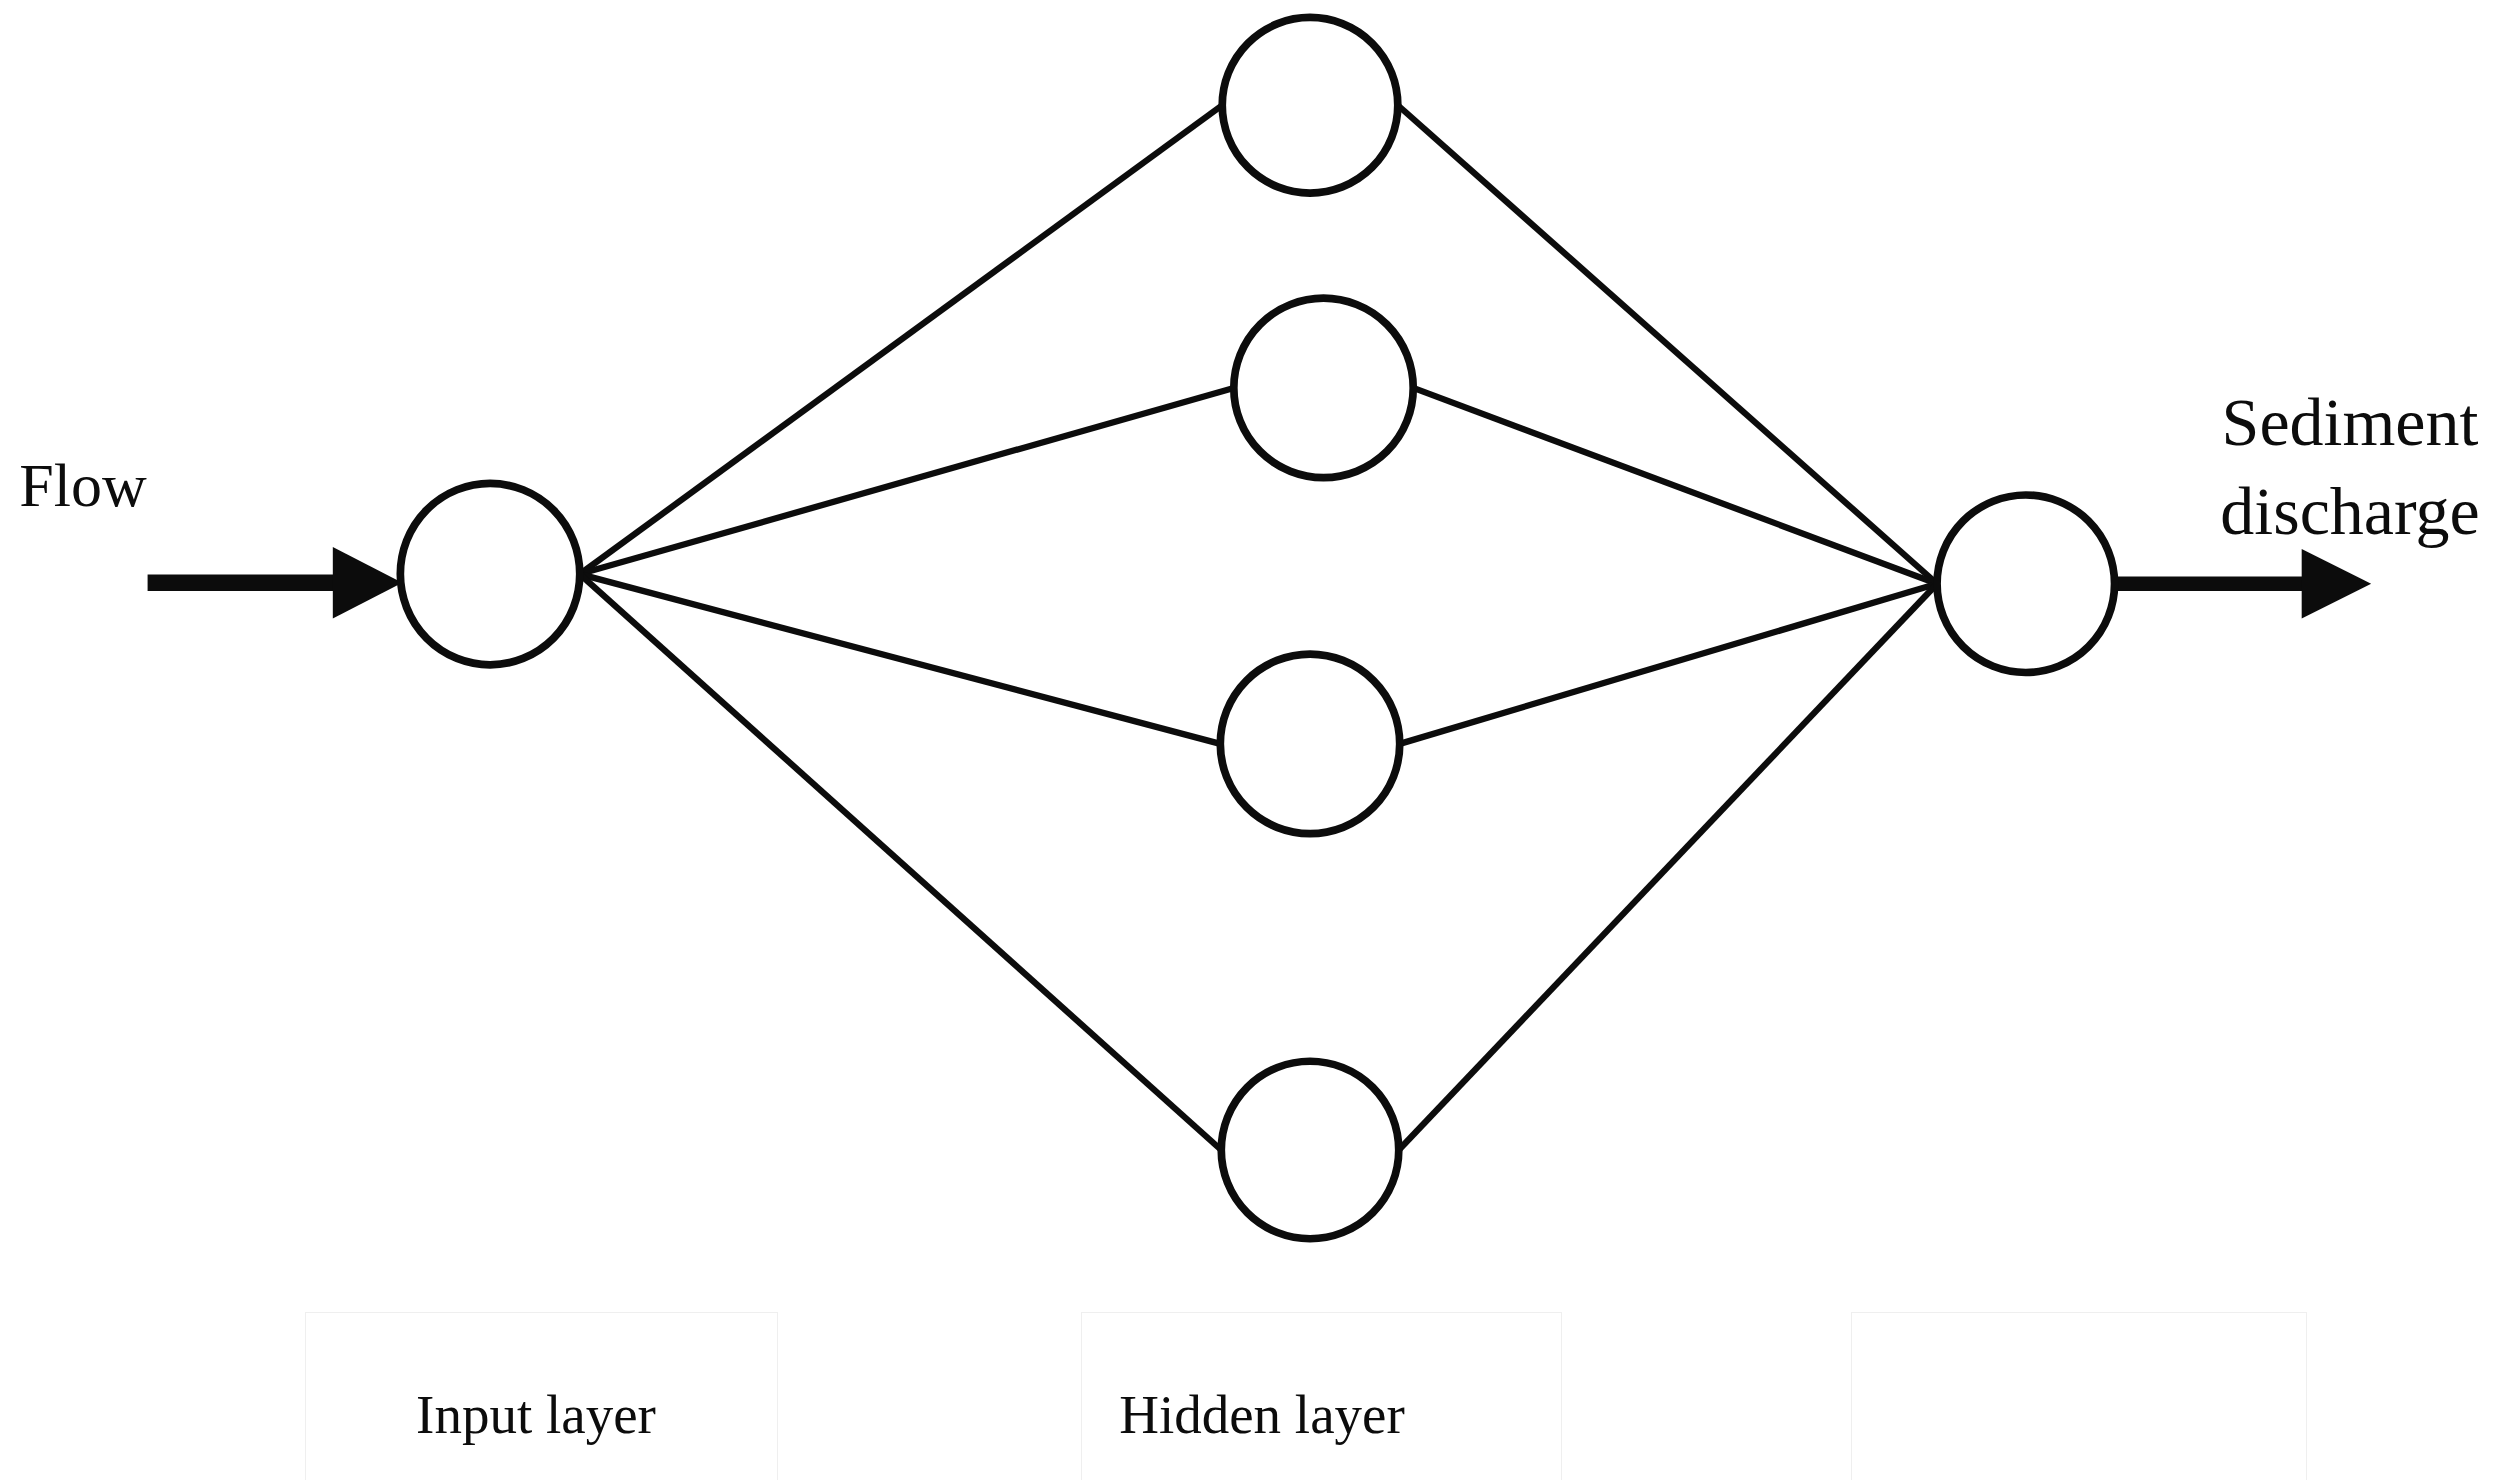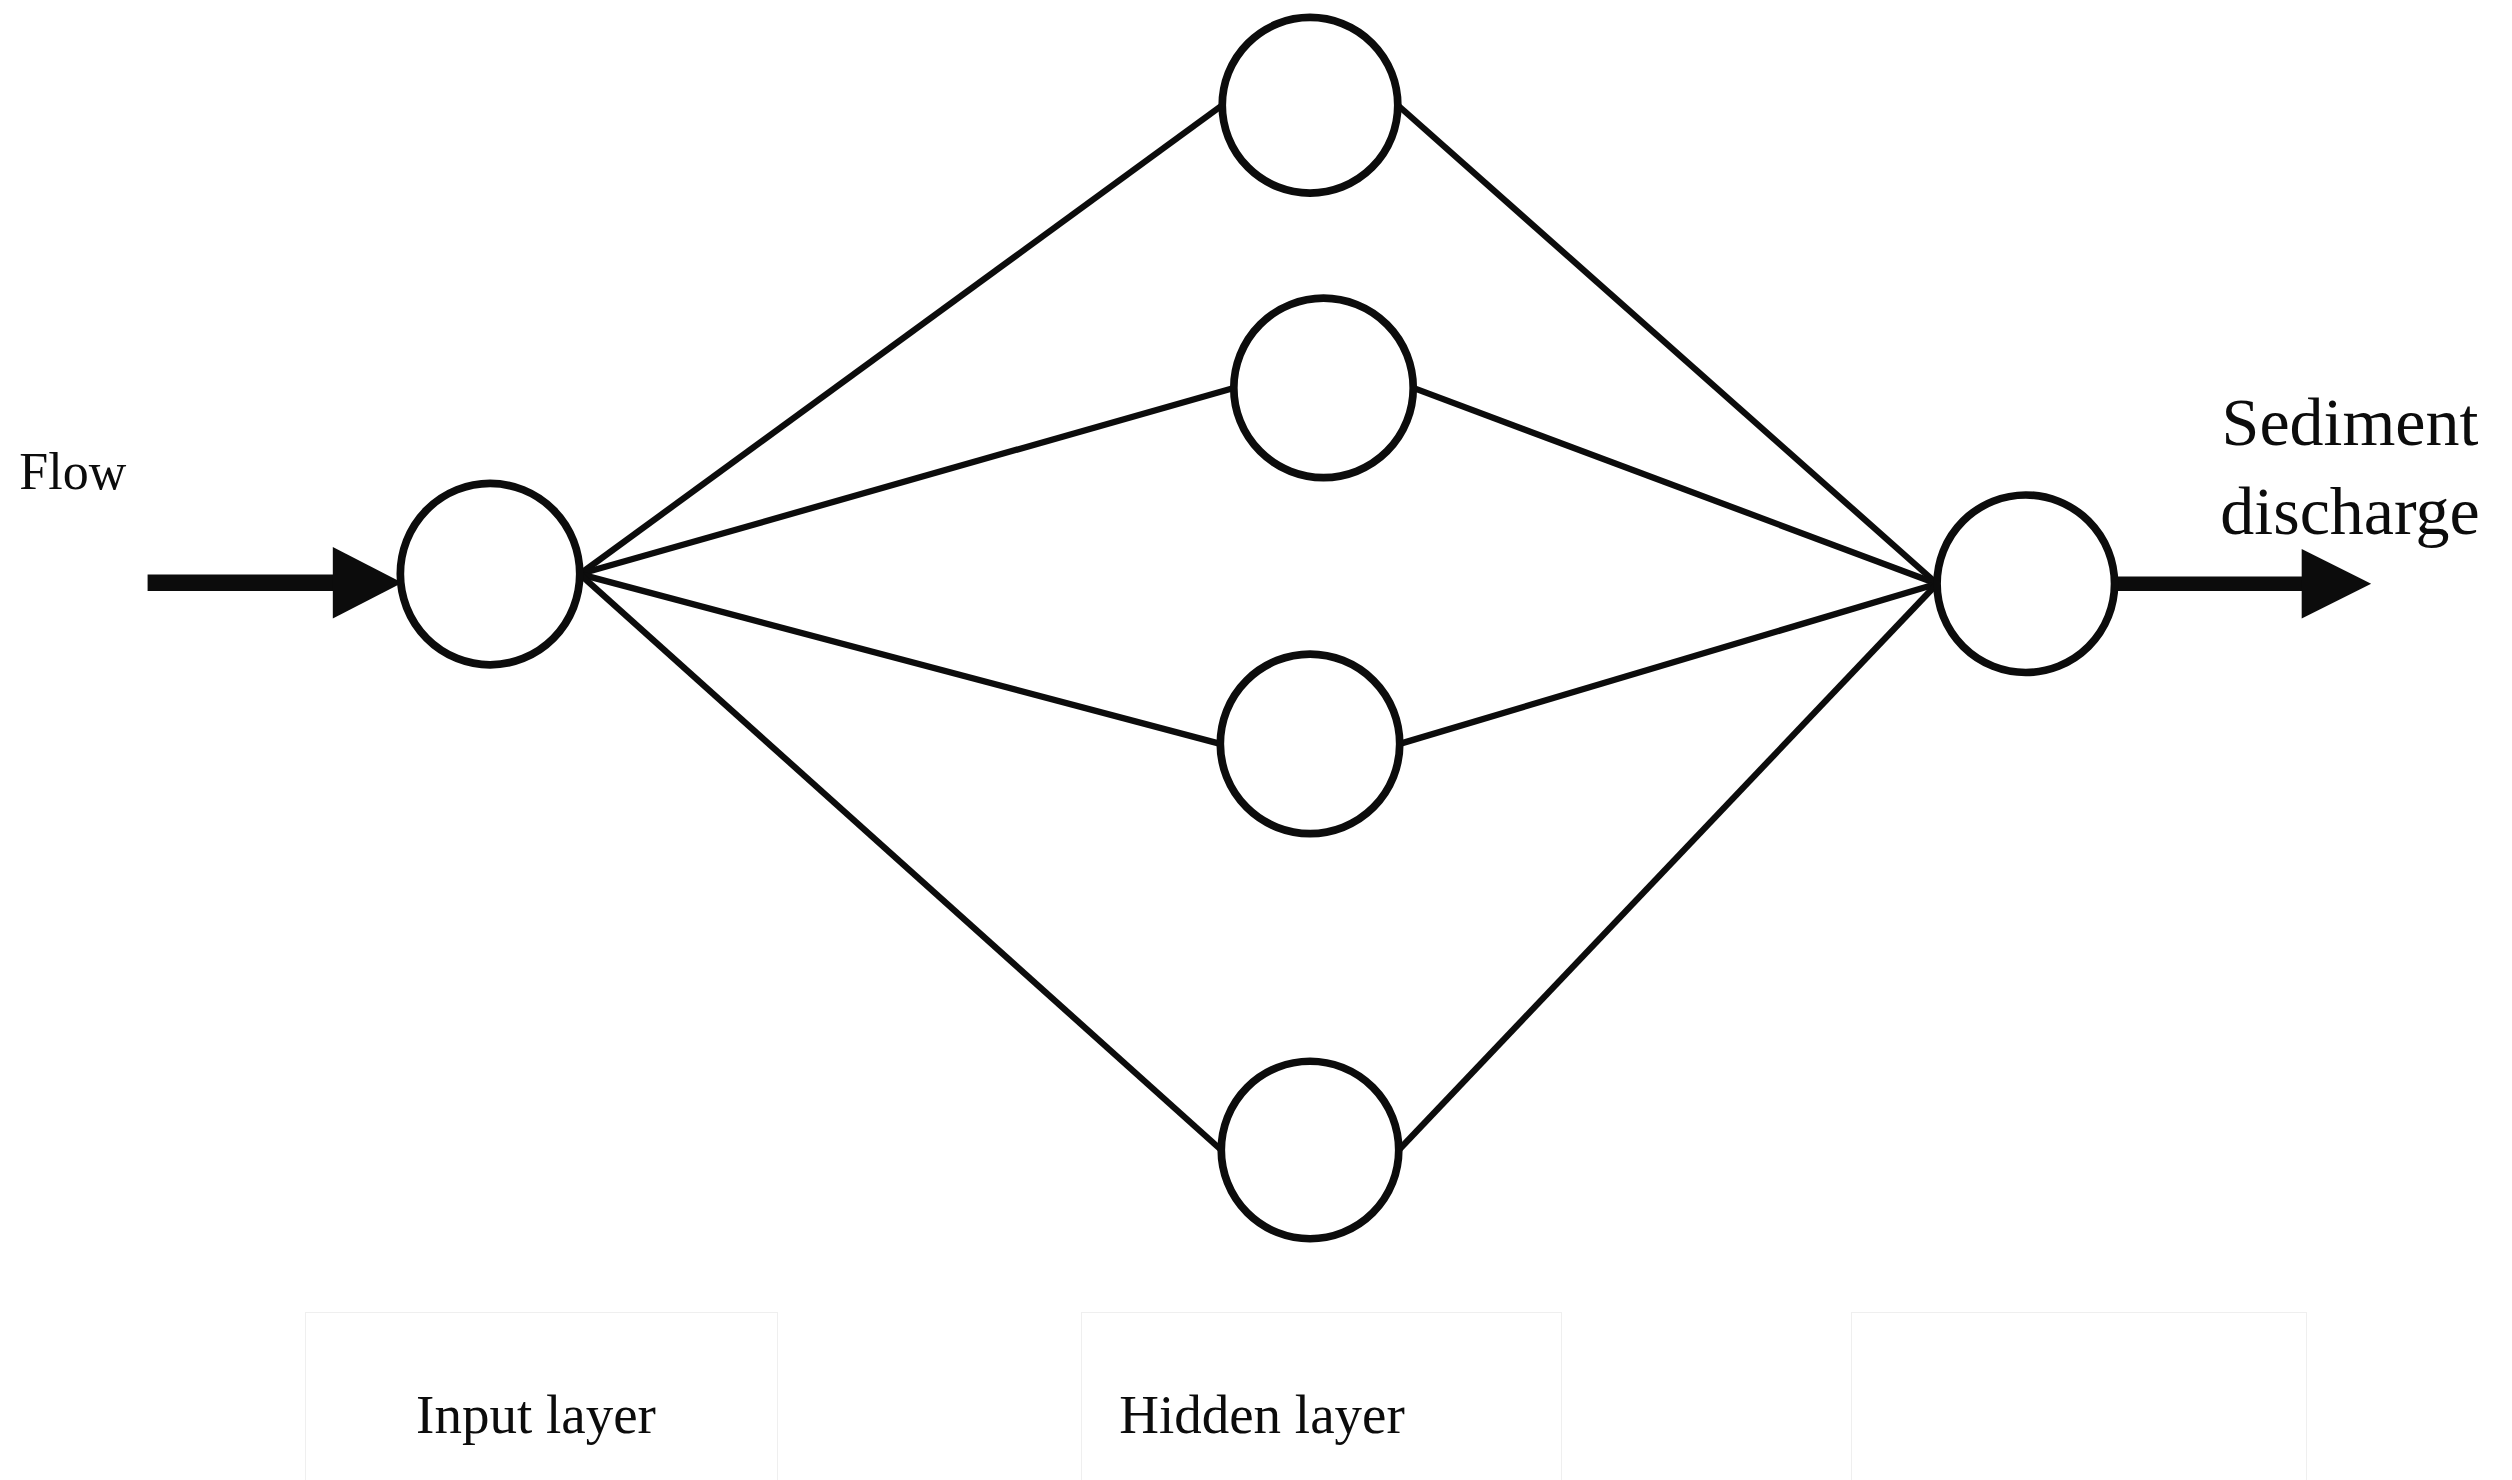--- a/index.html
+++ b/index.html
@@ -23,22 +23,22 @@
     width: 2512px;
     height: 1481px;
   }
   .label {
     position: absolute;
     color: #0c0c0c;
     white-space: nowrap;
   }
   .flow-label {
     left: 19.3px;
-    top: 433px;
-    font-size: 52px;
+    top: 447px;
+    font-size: 62px;
     line-height: 77px;
   }
   .sediment-label {
     left: 2350px;
     top: 378px;
     transform: translateX(-50%);
     font-size: 68px;
     line-height: 89px;
     text-align: center;
     white-space: pre-line;

